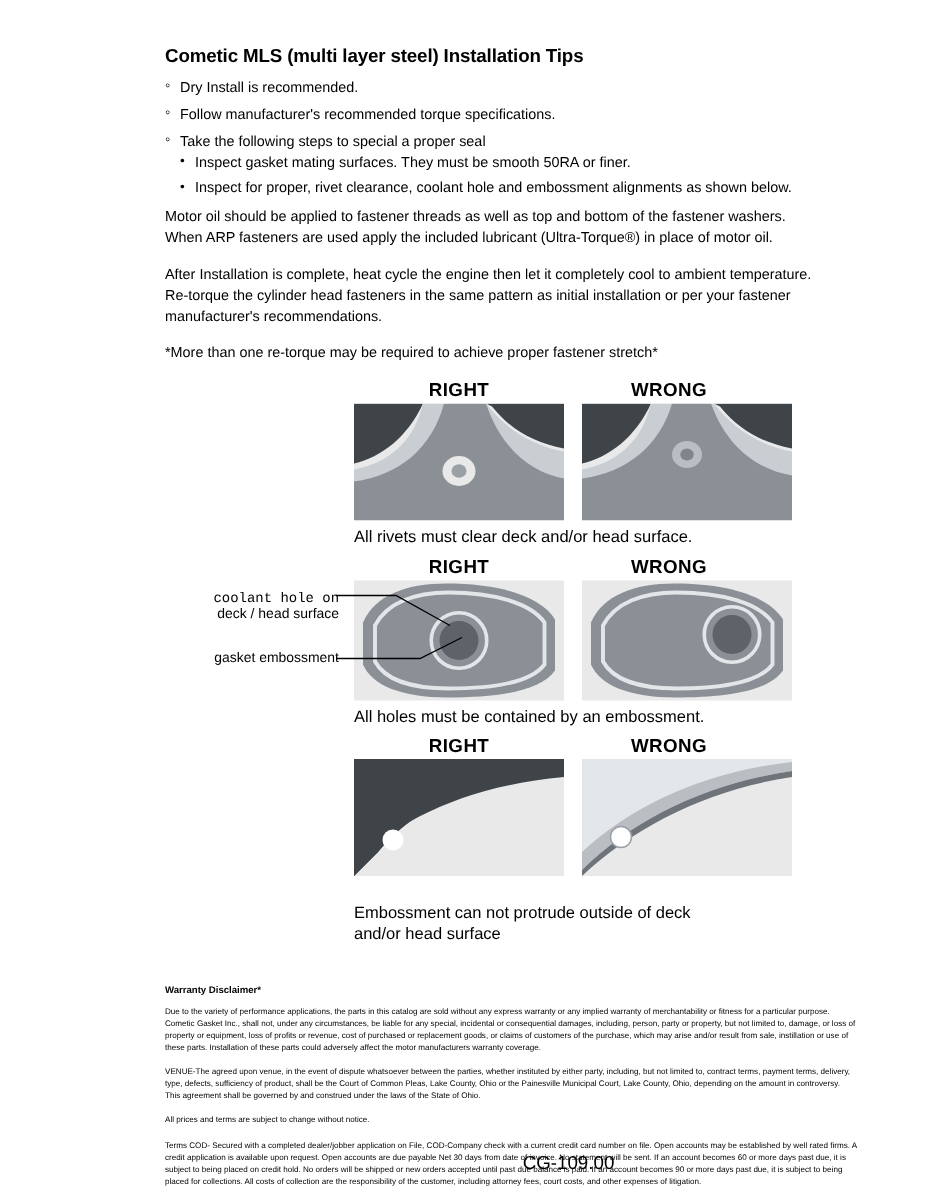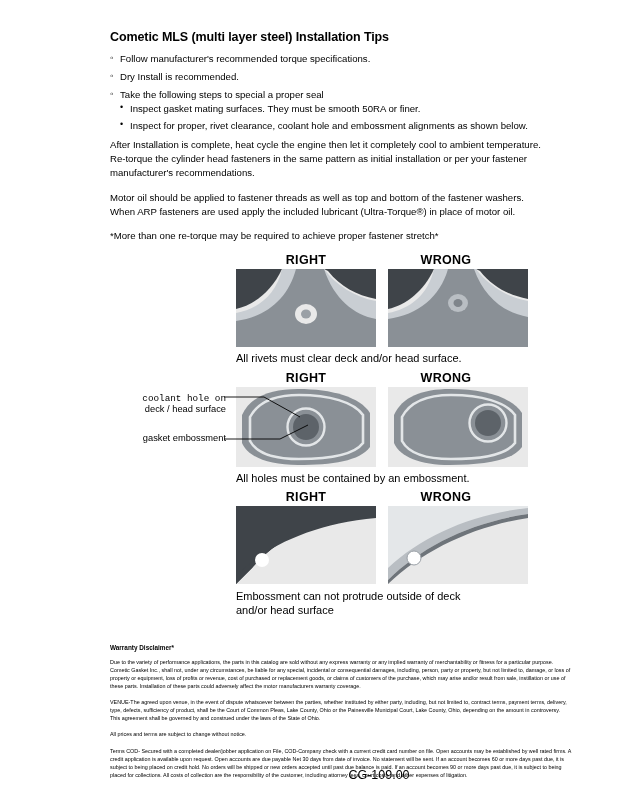--- a/index.html
+++ b/index.html
@@ -114,21 +114,21 @@
     background: #e9e9e9;
     position: relative;
     overflow: hidden;
   }
   .fig-box.tall { height: 80px; }
   .fig-caption {
     font-size: 11px;
     margin-top: 4px;
     line-height: 1.3;
   }
-  .fig-caption.two-line { margin-top: 5px; }
+  .fig-caption.two-line { margin-top: 18px; }
 
   
   .warranty {
     margin: 0 0 0 52px;
     width: 462px;
   }
   .warranty h3 {
     font-size: 6.4px;
     font-weight: bold;
     margin: 0 0 7px 0;
@@ -150,33 +150,33 @@
   }
 </style>
 </head>
 <body>
 
 <div class="page">
 
   <h1 class="title">Cometic MLS (multi layer steel) Installation Tips</h1>
 
   <ul class="bullets">
+    <li>Dry Install is recommended.</li>
     <li>Follow manufacturer's recommended torque specifications.</li>
-    <li>Dry Install is recommended.</li>
     <li>
       <span>Take the following steps to special a proper seal</span>
       <ul class="subbullets">
         <li>Inspect gasket mating surfaces.  They must be smooth 50RA or finer.</li>
         <li>Inspect for proper, rivet clearance, coolant hole and embossment alignments as shown below.</li>
       </ul>
     </li>
   </ul>
 
+  <p class="body">Motor oil should be applied to fastener threads as well as top and bottom of the fastener washers. When ARP fasteners are used apply the included lubricant (Ultra-Torque®) in place of motor oil.</p>
   <p class="body">After Installation is complete, heat cycle the engine then let it completely cool to ambient temperature. Re-torque the cylinder head fasteners in the same pattern as initial installation or per your fastener manufacturer's recommendations.</p>
-  <p class="body">Motor oil should be applied to fastener threads as well as top and bottom of the fastener washers. When ARP fasteners are used apply the included lubricant (Ultra-Torque®) in place of motor oil.</p>
   <p class="note">*More than one re-torque may be required to achieve proper fastener stretch*</p>
 
   <div class="figures">
 
     <div class="fig-block">
       <div class="fig-labels">
         <div class="fig-label">RIGHT</div>
         <div class="fig-label">WRONG</div>
       </div>
       <div class="fig-row">

